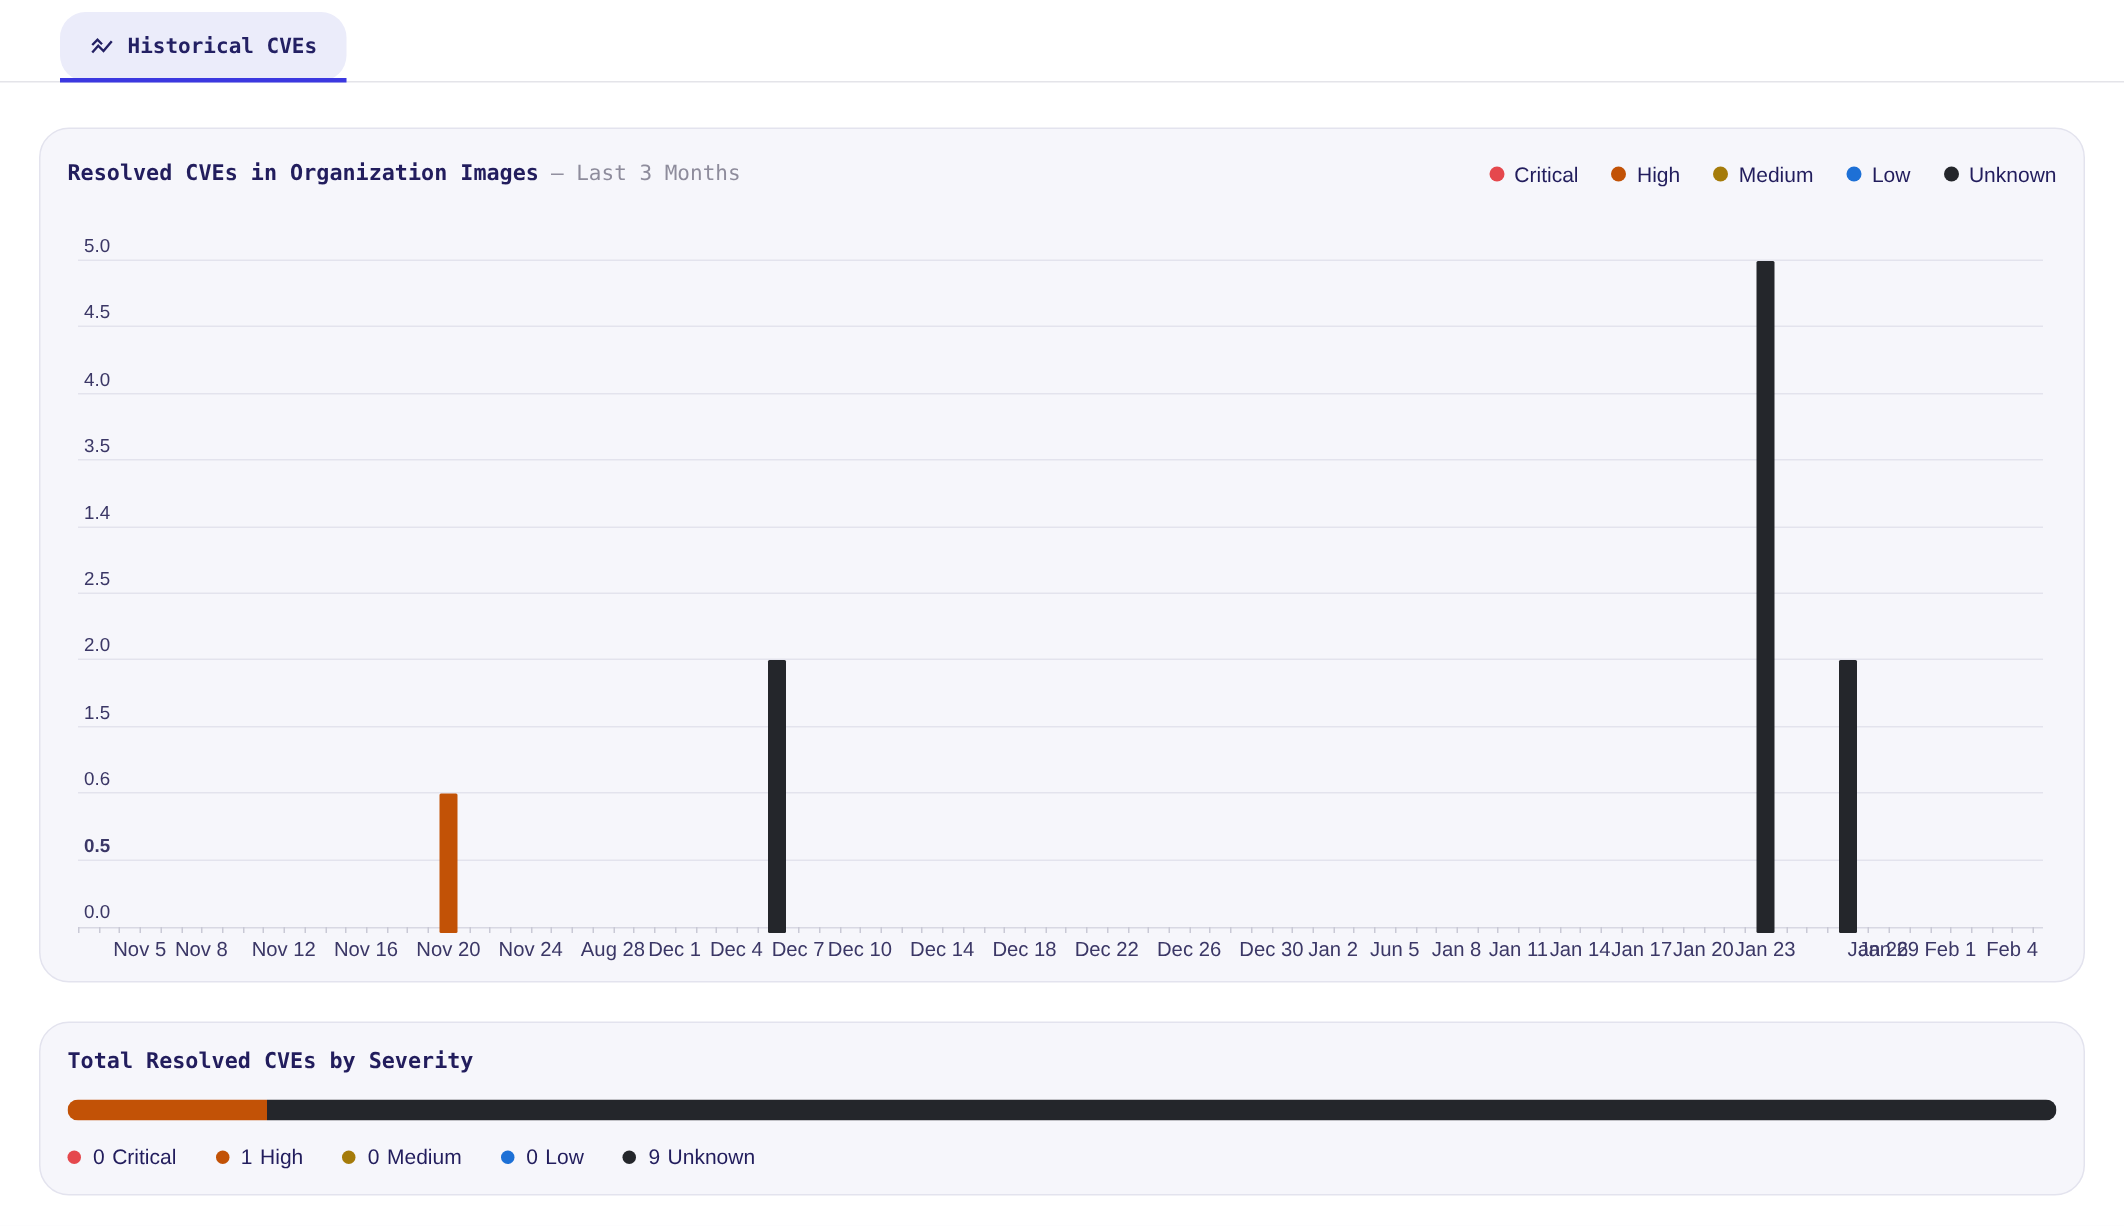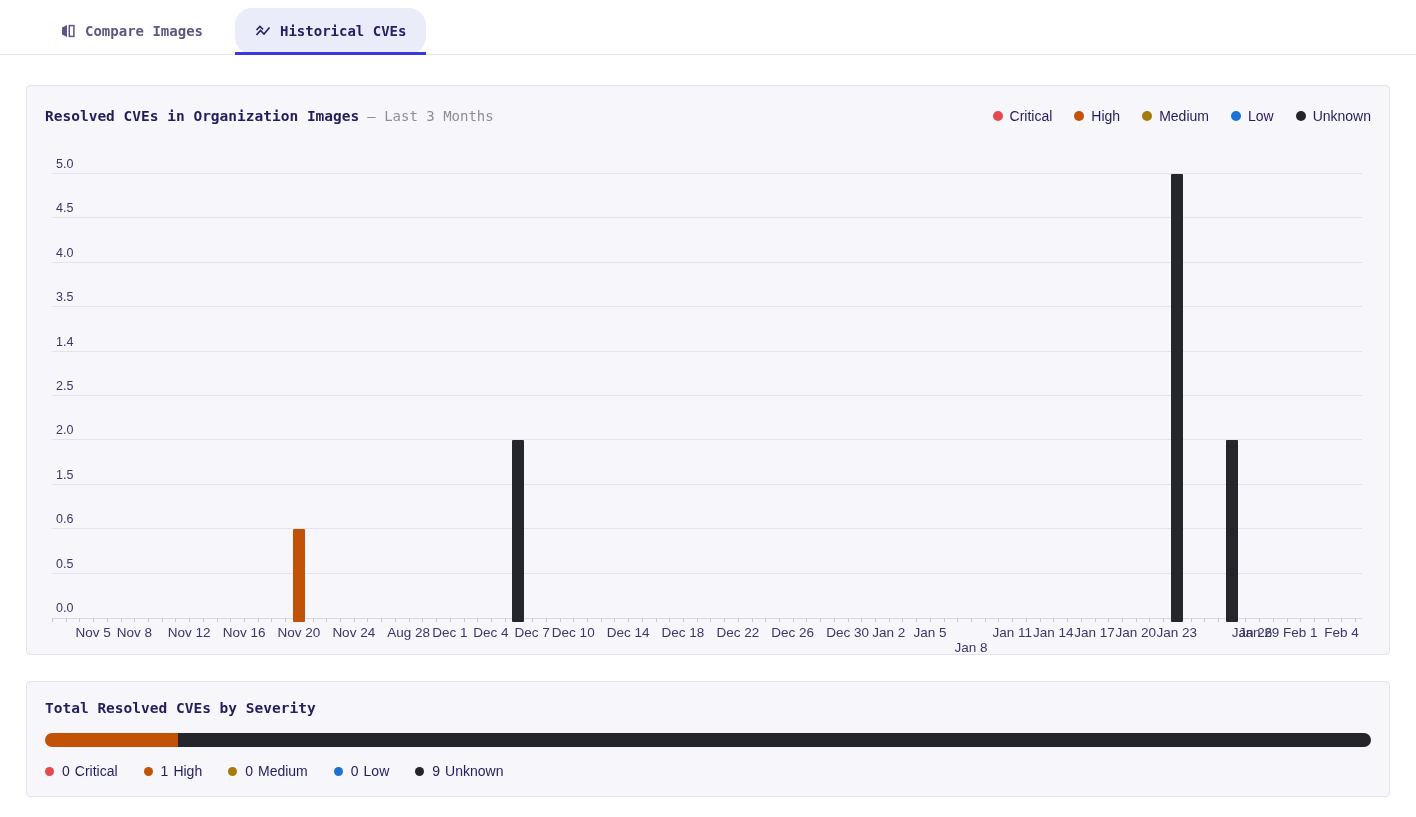--- a/index.html
+++ b/index.html
@@ -10,21 +10,21 @@
     border-bottom:1px solid #e4e4e9;display:flex;align-items:stretch;padding:8px 0 0 40px;}
   .tab{position:relative;display:flex;align-items:center;gap:9px;padding:0 20px;
     font-family:"DejaVu Sans Mono",monospace;font-weight:bold;font-size:14px;color:#5b5784;cursor:pointer;}
   .tab + .tab{margin-left:12px;}
   .tab.active{background:#ebecfa;color:#232063;border-radius:17px;}
   .tab .underline{position:absolute;left:0;right:0;bottom:-1px;height:3px;background:#3b38e0;}
   .tab svg{flex:0 0 auto;}
 
   
   .card{position:absolute;left:26px;width:1364px;box-sizing:border-box;background:#f6f6fb;
-    border:1px solid #e3e3ee;border-radius:4px;text-align:center;}
+    border:1px solid #e3e3ee;border-radius:20px;text-align:center;}
   .card1{top:85px;height:570px;}
   .card2{top:681px;height:116px;}
 
   .card-header{position:absolute;left:18px;right:18px;top:18px;height:24px;
     display:flex;justify-content:space-between;align-items:center;}
   .card-title{font-family:"DejaVu Sans Mono",monospace;font-weight:bold;font-size:14.5px;color:#221d5d;}
   .card-subtitle{font-family:"DejaVu Sans Mono",monospace;font-size:14px;color:#8e8c9c;margin-left:8px;}
 
   .legend{display:flex;align-items:center;gap:22px;}
   .legend-item{display:flex;align-items:center;gap:7px;font-size:14px;color:#221d5d;}
@@ -48,27 +48,20 @@
   .card-title2{position:absolute;left:18px;top:18px;font-family:"DejaVu Sans Mono",monospace;
     font-weight:bold;font-size:14.5px;color:#221d5d;}
   .stacked-bar{position:absolute;left:18px;right:18px;top:51px;height:14px;border-radius:7px;
     overflow:hidden;display:flex;}
   .seg{height:100%;}
 </style>
 </head>
 <body>
 
 <div class="tabbar">
-  <div class="tab">
-    <svg width="16" height="16" viewBox="0 0 16 16">
-      <polygon points="2,4.5 7,2 7,14 2,11.5" fill="currentColor"></polygon>
-      <rect x="9.3" y="2.6" width="4.6" height="10.8" fill="none" stroke="currentColor" stroke-width="1.5"></rect>
-    </svg>
-    <span>Compare Images</span>
-  </div>
   <div class="tab active">
     <svg width="16" height="16" viewBox="0 0 16 16" fill="none" stroke="currentColor" stroke-width="1.6">
       <path d="M1.5 7 L5 3.5 L8 6.5"></path>
       <path d="M1.5 12 L5.5 7.5 L9 11 L14.5 4.5"></path>
     </svg>
     <span>Historical CVEs</span>
     <span class="underline"></span>
   </div>
 </div>
 
@@ -96,21 +89,21 @@
         </div>
         <div class="legend-item">
           <span class="dot" style="background: rgb(36, 38, 43);"></span>
           <span class="lab">Unknown</span>
         </div>
       </div>
   </div>
   <div class="chart-area" id="chart-area">
       <div class="ylabel" style="bottom: 3px;">0.0</div>
       <div class="gridline" style="bottom: 44.4px;"></div>
-      <div class="ylabel" style="bottom: 47.4px;">0.5</div>
+      <div class="ylabel" style="bottom: 47.4px; font-weight: bold;">0.5</div>
       <div class="gridline" style="bottom: 88.8px;"></div>
       <div class="ylabel" style="bottom: 91.8px;">0.6</div>
       <div class="gridline" style="bottom: 133.2px;"></div>
       <div class="ylabel" style="bottom: 136.2px;">1.5</div>
       <div class="gridline" style="bottom: 177.6px;"></div>
       <div class="ylabel" style="bottom: 180.6px;">2.0</div>
       <div class="gridline" style="bottom: 222px;"></div>
       <div class="ylabel" style="bottom: 225px;">2.5</div>
       <div class="gridline" style="bottom: 266.4px;"></div>
       <div class="ylabel" style="bottom: 269.4px;">1.4</div>
@@ -228,22 +221,22 @@
       <div class="xlabel" style="left: 397.801px;">Dec 1</div>
       <div class="xlabel" style="left: 438.953px;">Dec 4</div>
       <div class="xlabel" style="left: 480.105px;">Dec 7</div>
       <div class="xlabel" style="left: 521.257px;">Dec 10</div>
       <div class="xlabel" style="left: 576.126px;">Dec 14</div>
       <div class="xlabel" style="left: 630.995px;">Dec 18</div>
       <div class="xlabel" style="left: 685.864px;">Dec 22</div>
       <div class="xlabel" style="left: 740.733px;">Dec 26</div>
       <div class="xlabel" style="left: 795.602px;">Dec 30</div>
       <div class="xlabel" style="left: 836.754px;">Jan 2</div>
-      <div class="xlabel" style="left: 877.906px;">Jan 5</div>
-      <div class="xlabel" style="left: 919.058px; margin-top: 15px;">Jan 8</div>
+      <div class="xlabel" style="left: 877.906px;">Jun 5</div>
+      <div class="xlabel" style="left: 919.058px;">Jan 8</div>
       <div class="xlabel" style="left: 960.209px;">Jan 11</div>
       <div class="xlabel" style="left: 1001.36px;">Jan 14</div>
       <div class="xlabel" style="left: 1042.51px;">Jan 17</div>
       <div class="xlabel" style="left: 1083.66px;">Jan 20</div>
       <div class="xlabel" style="left: 1124.82px;">Jan 23</div>
       <div class="xlabel" style="left: 1165.97px; margin-left: 34px;">Jan 26</div>
       <div class="xlabel" style="left: 1207.12px;">Jan 29</div>
       <div class="xlabel" style="left: 1248.27px;">Feb 1</div>
       <div class="xlabel" style="left: 1289.42px;">Feb 4</div>
       <div class="bar" title="Nov 20: 1 High" style="left: 246.911px; height: 92.8px; background: rgb(194, 82, 6);"></div>

